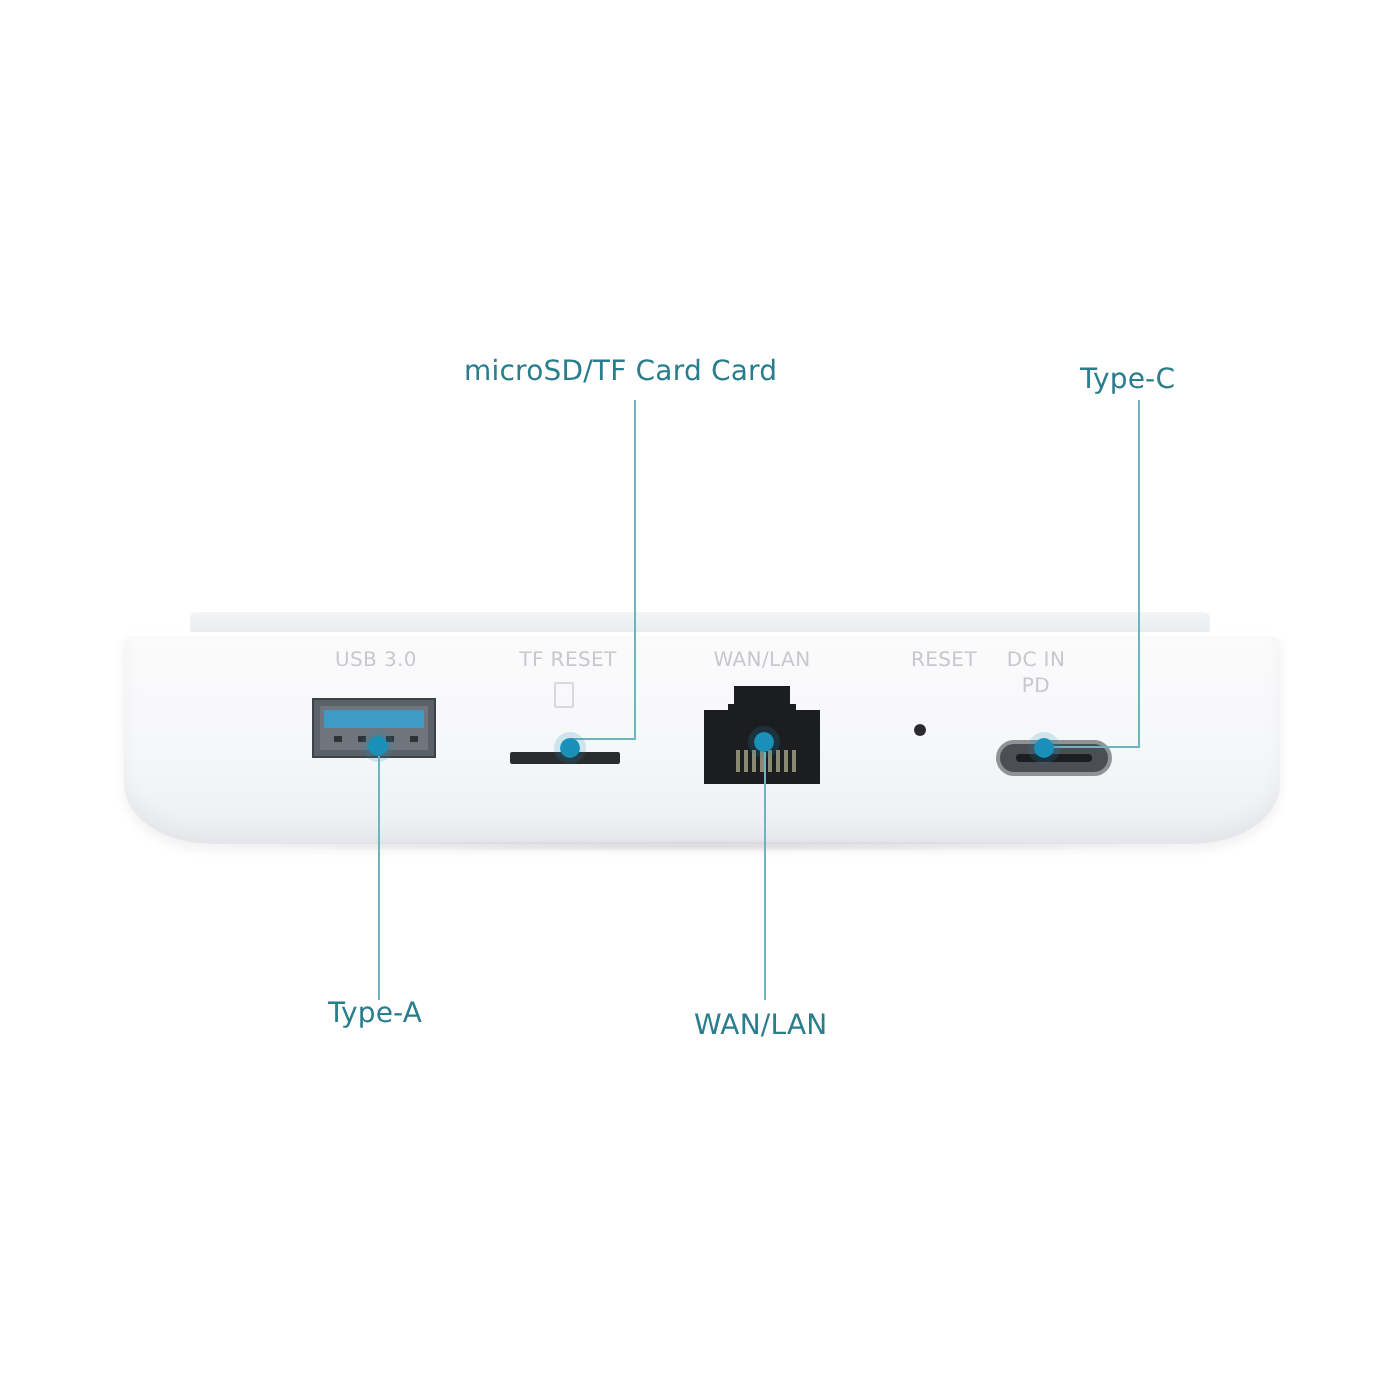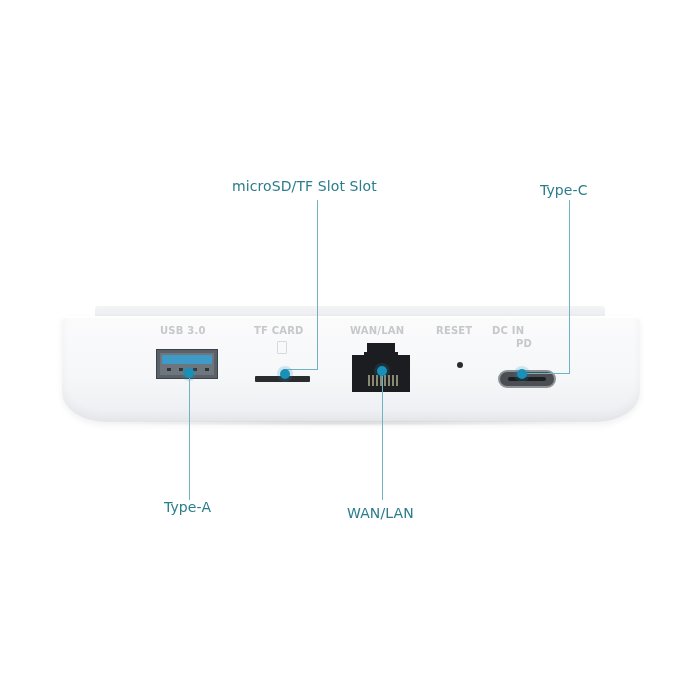--- a/index.html
+++ b/index.html
@@ -17,21 +17,21 @@
   
   .device-top { position:absolute; left:95px; top:306px; width:510px; height:14px;
                 background:linear-gradient(#f3f4f6,#e9eaed); border-radius:3px 3px 0 0; }
   .device { position:absolute; left:62px; top:316px; width:578px; height:106px;
             background:linear-gradient(180deg,#fbfbfc 0%,#f6f7f9 55%,#eceef1 100%);
             border-radius:4px 4px 44px 44px / 4px 4px 30px 30px;
             box-shadow: inset 0 2px 0 #ffffff, inset 0 -6px 10px rgba(0,0,0,0.04), 0 3px 6px rgba(0,0,0,0.06); }
   .device-shadow { position:absolute; left:100px; top:420px; width:500px; height:6px;
                    background:radial-gradient(ellipse at center, rgba(0,0,0,0.10), rgba(0,0,0,0) 70%); }
 
-  .port-label { position:absolute; color:#c6c8cc; font-size:10px; line-height:12px; letter-spacing:0.2px;font-weight:bold; }
+  .port-label { position:absolute; color:#c6c8cc; font-size:10px; text-align:center; line-height:12px; letter-spacing:0.2px; }
 
   
   .usb-a { position:absolute; left:156px; top:349px; width:62px; height:30px; background:#5b6168;
            border:1px solid #3d4248; box-sizing:border-box; }
   .usb-a .tongue { position:absolute; left:5px; top:5px; width:50px; height:9px; background:#3e9bc8;
                    border-radius:1px; }
   .usb-a .inner { position:absolute; left:3px; top:3px; width:54px; height:22px; background:#6e757c; }
   .usb-a .pin { position:absolute; top:18px; width:4px; height:3px; background:#2f3338; }
 
   
@@ -48,33 +48,33 @@
   .reset-hole { position:absolute; left:457px; top:362px; width:6px; height:6px; border-radius:50%; background:#2b2b2e; }
 
   
   .usb-c { position:absolute; left:498px; top:370px; width:58px; height:18px; border-radius:10px;
            background:#4b4e53; border:2px solid #8f9398; box-sizing:border-box; }
   .usb-c .tongue { position:absolute; left:8px; top:5px; width:38px; height:4px; background:#1d1e21; border-radius:2px; }
 </style>
 </head>
 <body>
 
-<div class="callout" style="left:232px; top:178px;">microSD/TF Slot Slot</div>
+<div class="callout" style="left:232px; top:178px;">microSD/TF Card Card</div>
 <div class="callout" style="left:540px; top:182px;">Type-C</div>
 
 <div class="device-top"></div>
 <div class="device"></div>
 <div class="device-shadow"></div>
 
 <div class="port-label" style="left:160px; top:325px; width:56px;">USB 3.0</div>
-<div class="port-label" style="left:254px; top:325px; width:60px;">TF CARD</div>
+<div class="port-label" style="left:254px; top:325px; width:60px;">TF RESET</div>
 <div class="port-label" style="left:350px; top:325px; width:62px;">WAN/LAN</div>
-<div class="port-label" style="left:436px; top:325px; width:48px;">RESET</div>
+<div class="port-label" style="left:448px; top:325px; width:48px;">RESET</div>
 <div class="port-label" style="left:492px; top:325px; width:52px;">DC IN</div>
-<div class="port-label" style="left:516px; top:338px; width:52px;">PD</div>
+<div class="port-label" style="left:492px; top:338px; width:52px;">PD</div>
 
 <div class="usb-a">
   <div class="inner"></div>
   <div class="tongue"></div>
   <div class="pin" style="left:10px;"></div>
   <div class="pin" style="left:22px;"></div>
   <div class="pin" style="left:36px;"></div>
   <div class="pin" style="left:48px;"></div>
 </div>
 

